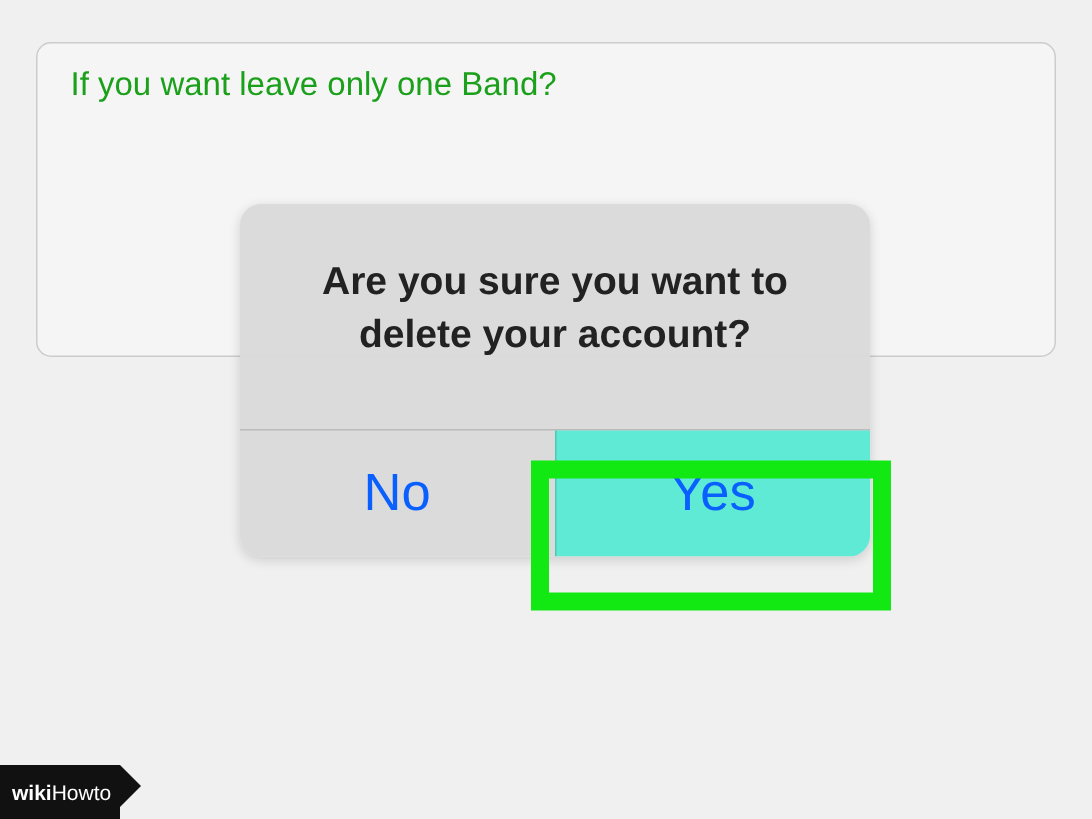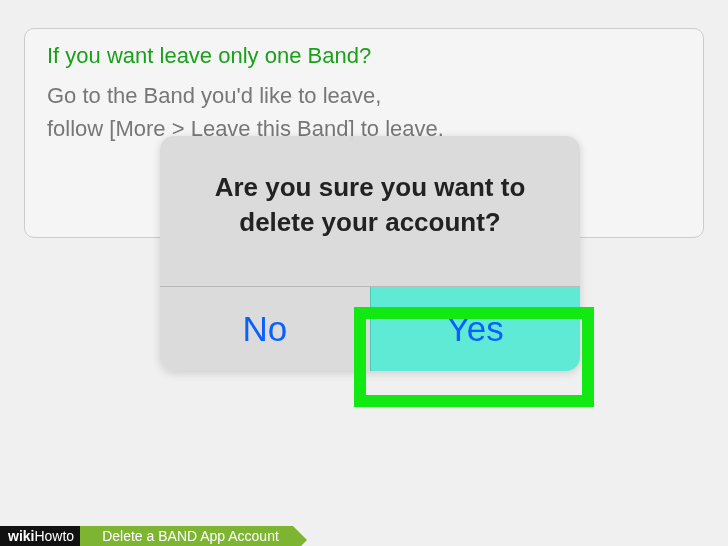--- a/index.html
+++ b/index.html
@@ -79,21 +79,21 @@
       pointer-events: none;
       left: 354px;
       top: 307px;
       width: 240px;
       height: 100px;
     }
     .wiki-bar {
       position: absolute;
       bottom: 0;
       left: 0;
-      height: 20px;
+      height: 36px;
       display: flex;
       align-items: stretch;
     }
     .wiki-left {
       background: #111;
       color: #fff;
       display: flex;
       align-items: center;
       padding: 0 6px 0 8px;
       font-size: 14px;
@@ -131,35 +131,32 @@
       border-bottom: 14px solid transparent;
       border-left: 14px solid #7db532;
     }
   </style>
 </head>
 <body>
 
 <div class="bg-panel">
   <div class="bg-inner">
     <div class="bg-green">If you want leave only one Band?</div>
-    <div class="bg-gray">Go to the Band you'd like to leave,
-follow [More &gt; Leave this Band] to leave.</div>
   </div>
 </div>
 
 <div class="dialog">
   <div class="dialog-title">Are you sure you want to delete your account?</div>
   <div class="dialog-buttons">
     <div class="btn-no">No</div>
     <div class="btn-yes">Yes</div>
   </div>
 </div>
 
 <div class="highlight-box"></div>
 
 <div class="wiki-bar">
   <div class="wiki-left">
     <span class="wiki-brand-b">wiki</span>
       <span class="wiki-brand-n">How</span>
       <span> to </span>
   </div>
-  <div class="wiki-right">Delete a BAND App Account</div>
 </div>
 
 </body></html>

